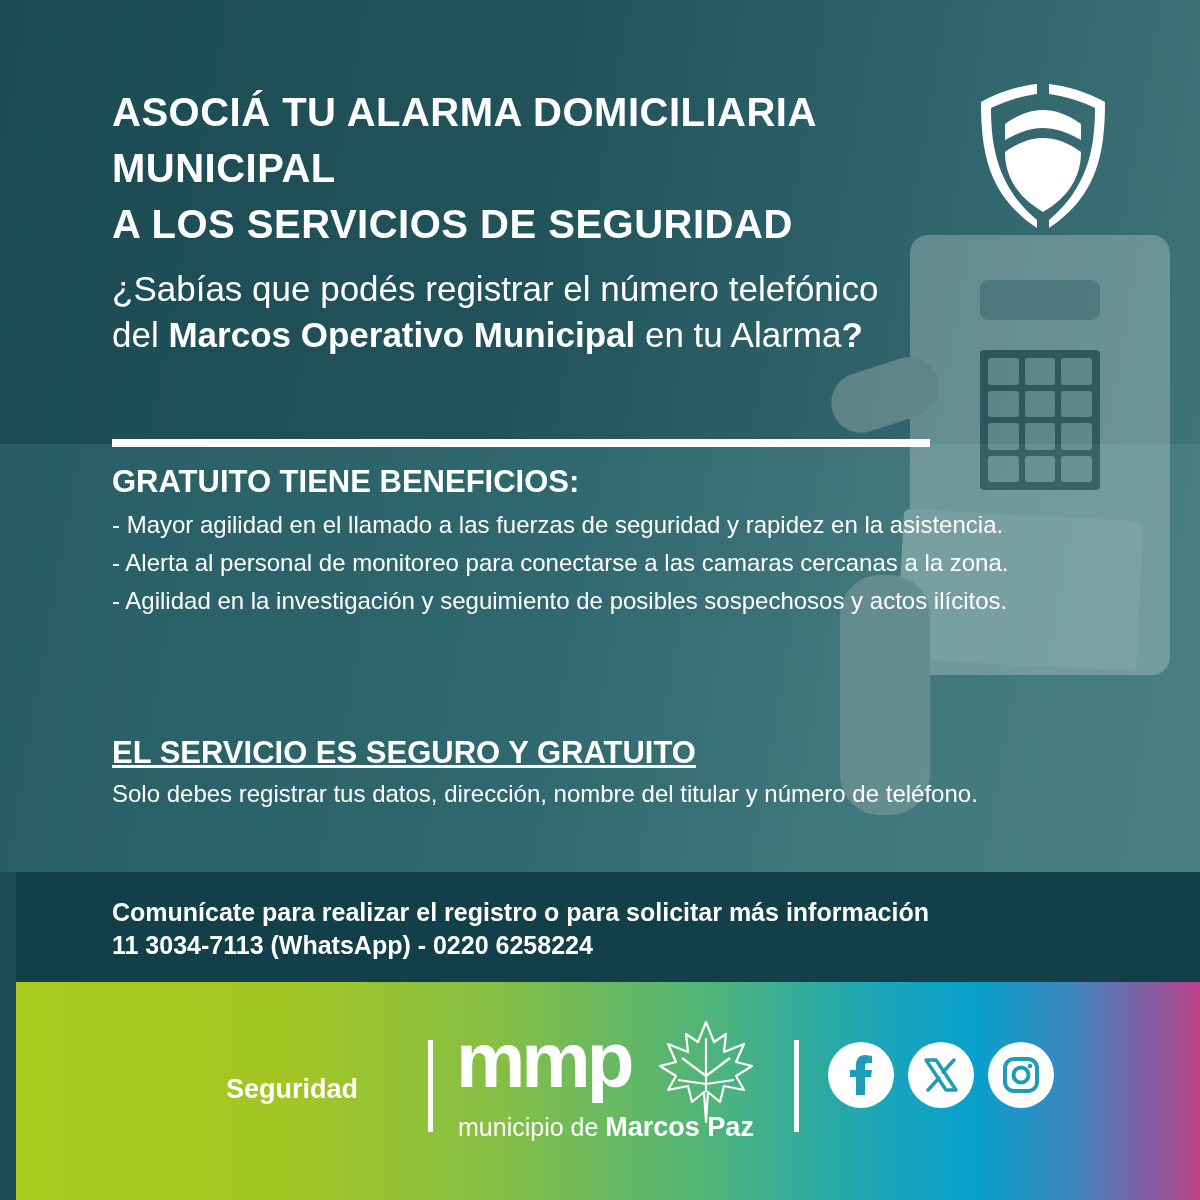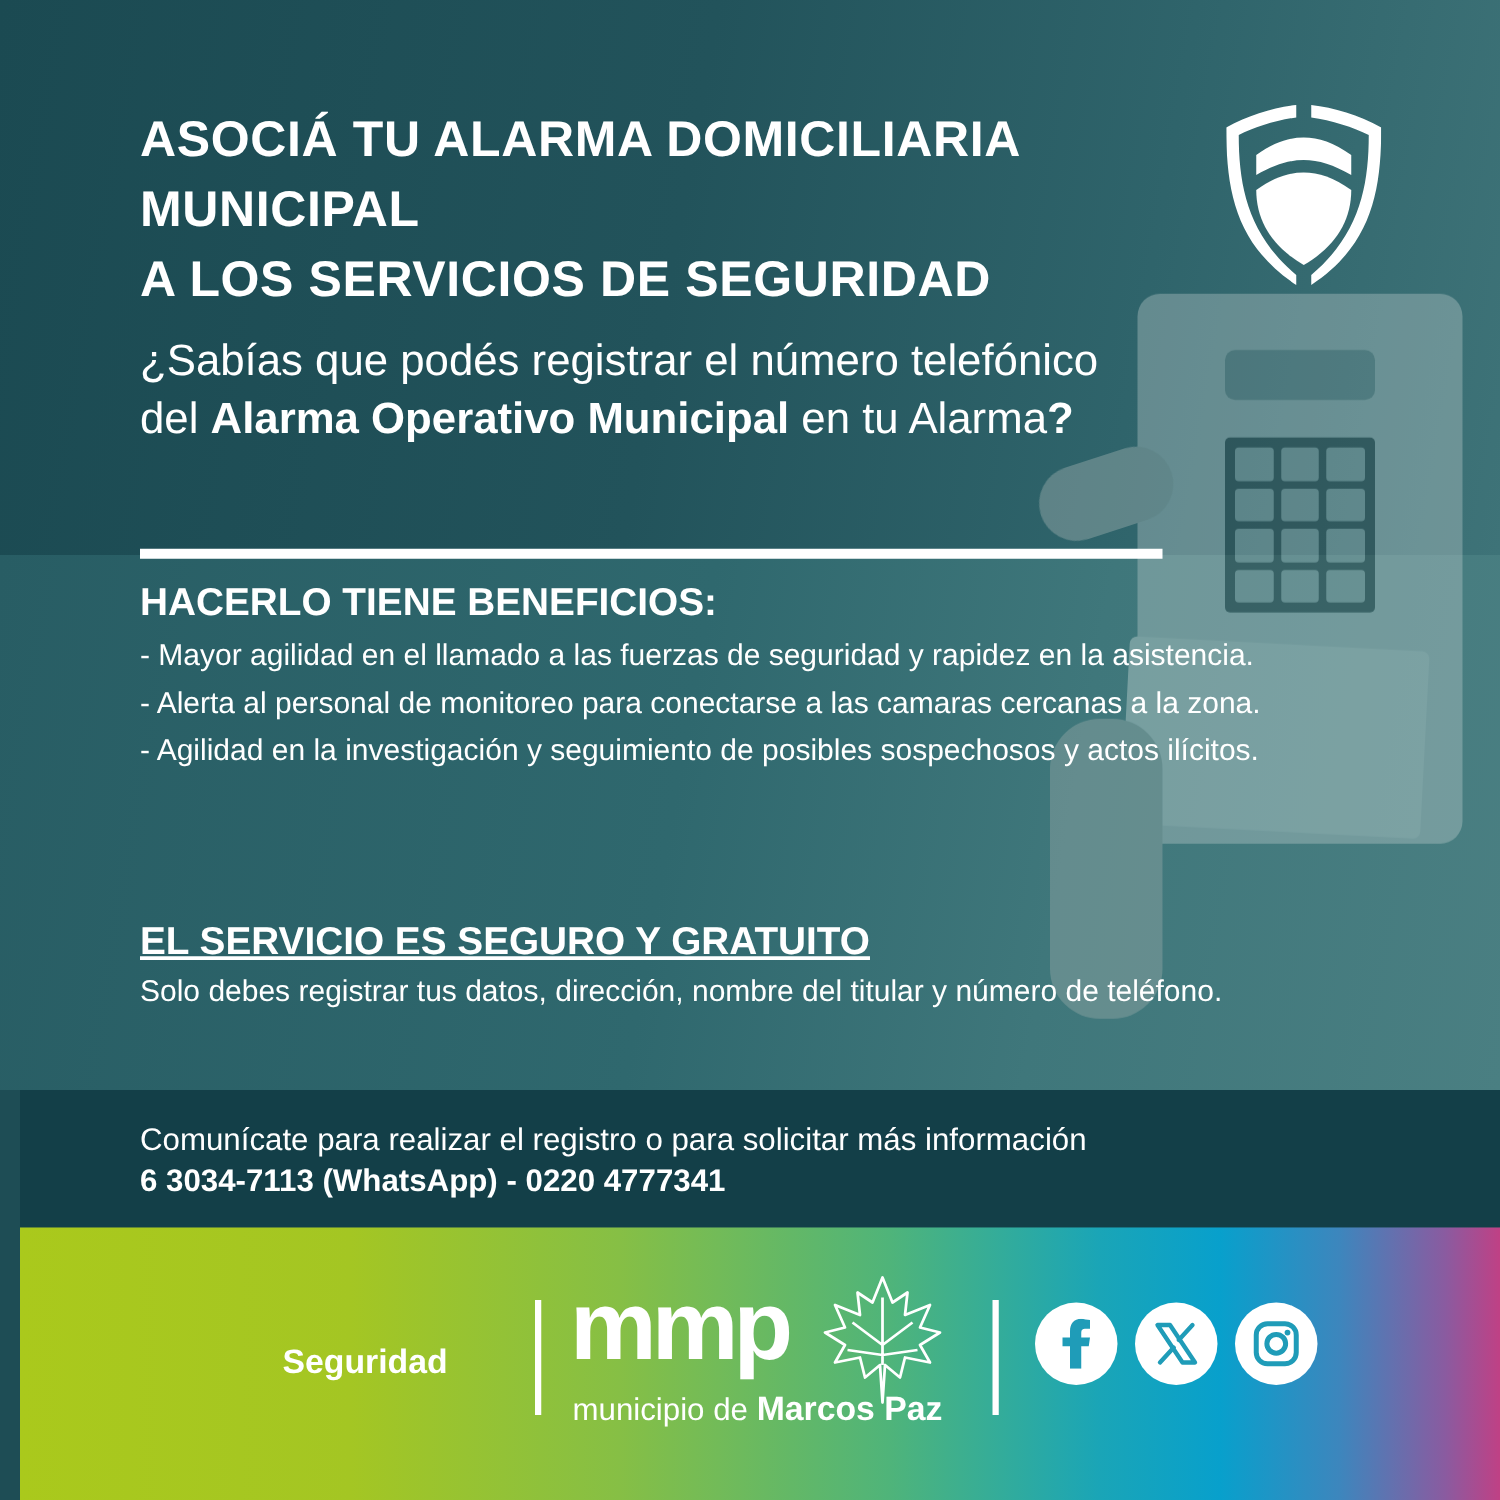--- a/index.html
+++ b/index.html
@@ -58,21 +58,21 @@
     .service-title {
       position: absolute; left: 96px; top: 733px; font-weight: 700; font-size: 31px; line-height: 40px; text-decoration: underline;
     }
     .service-text {
       position: absolute; left: 96px; top: 777px; width: 880px; font-size: 24px; line-height: 34px;
     }
 
     .contact-band {
       position: absolute; left: 0; top: 872px; width: 1200px; height: 110px; background: #133f48;
     }
-    .contact-text { position: absolute; left: 96px; top: 895px; font-size: 25px; line-height: 34px; }
+    .contact-text { position: absolute; left: 96px; top: 895px; font-size: 25px; line-height: 34px; font-weight: bold; }
     .contact-phones { position: absolute; left: 96px; top: 928px; font-size: 25px; line-height: 34px; font-weight: 700; }
 
     .footer {
       position: absolute; left: 0; top: 982px; width: 1200px; height: 218px;
       background: linear-gradient(90deg, #aac91c 0%, #a4c623 22%, #86bf45 40%, #4fb47a 58%, #1aa5b7 72%, #08a0cc 80%, #3d86bd 88%, #8a5ba0 95%, #d3377b 100%);
     }
     .seguridad { position: absolute; left: 210px; top: 1071px; font-weight: 700; font-size: 27px; line-height: 36px; }
     .vbar { position: absolute; width: 5px; background: #ffffff; }
     .vbar.one { left: 412px; top: 1040px; height: 92px; }
     .vbar.two { left: 778px; top: 1040px; height: 92px; }
@@ -128,38 +128,38 @@
 
       <path d="M56 4 L56 14 C40 16 22 22 10 28 C10 70 18 108 56 140 L56 148 C8 116 0 74 0 22 C18 12 38 6 56 4 Z" fill="#ffffff"></path>
       <path d="M68 4 L68 14 C84 16 102 22 114 28 C114 70 106 108 68 140 L68 148 C116 116 124 74 124 22 C106 12 86 6 68 4 Z" fill="#ffffff"></path>
 
       <path d="M24 44 C38 34 50 30 62 30 C74 30 86 34 100 44 L100 60 C86 52 74 48 62 48 C50 48 38 52 24 60 Z" fill="#ffffff"></path>
 
       <path d="M24 72 C38 62 50 58 62 58 C74 58 86 62 100 72 C100 98 86 118 62 132 C38 118 24 98 24 72 Z" fill="#ffffff"></path>
     </svg>
 
     <p class="question">
-      <span>¿Sabías que podés registrar el número telefónico del </span><b>Alarma Operativo Municipal</b><span> en tu Alarma</span><b>?</b>
+      <span>¿Sabías que podés registrar el número telefónico del </span><b>Marcos Operativo Municipal</b><span> en tu Alarma</span><b>?</b>
     </p>
 
     <div class="divider"></div>
 
-    <h2 class="benefits-title">HACERLO TIENE BENEFICIOS:</h2>
+    <h2 class="benefits-title">GRATUITO TIENE BENEFICIOS:</h2>
     <ul class="benefits">
       <li style="width:950px">- Mayor agilidad en el llamado a las fuerzas de seguridad y rapidez en la asistencia.</li>
       <li style="width:920px">- Alerta al personal de monitoreo para conectarse a las camaras cercanas a la zona.</li>
       <li style="width:1000px">- Agilidad en la investigación y seguimiento de posibles sospechosos y actos ilícitos.</li>
     </ul>
 
     <h2 class="service-title">EL SERVICIO ES SEGURO Y GRATUITO</h2>
     <p class="service-text">Solo debes registrar tus datos, dirección, nombre del titular y número de teléfono.</p>
 
     <div class="contact-band"></div>
     <p class="contact-text">Comunícate para realizar el registro o para solicitar más información</p>
-    <p class="contact-phones">6 3034-7113 (WhatsApp) - 0220 4777341</p>
+    <p class="contact-phones">11 3034-7113 (WhatsApp) - 0220 6258224</p>
 
     <div class="footer"></div>
     <div class="seguridad">Seguridad</div>
     <div class="vbar one"></div>
 
     <div class="mmp">mmp</div>
     <svg class="leaf" viewBox="0 0 100 110" fill="none" stroke="#ffffff" stroke-width="2.2" stroke-linejoin="round">
       <path d="M50 4 L58 24 L70 16 L68 34 L88 26 L80 44 L96 48 L80 58 L88 72 L68 68 L64 84 L52 74 L50 104 L48 74 L36 84 L32 68 L12 72 L20 58 L4 48 L20 44 L12 26 L32 34 L30 16 L42 24 Z"></path>
       <path d="M50 74 L50 20 M50 58 L26 40 M50 58 L74 40 M50 66 L22 62 M50 66 L78 62"></path>
     </svg>

